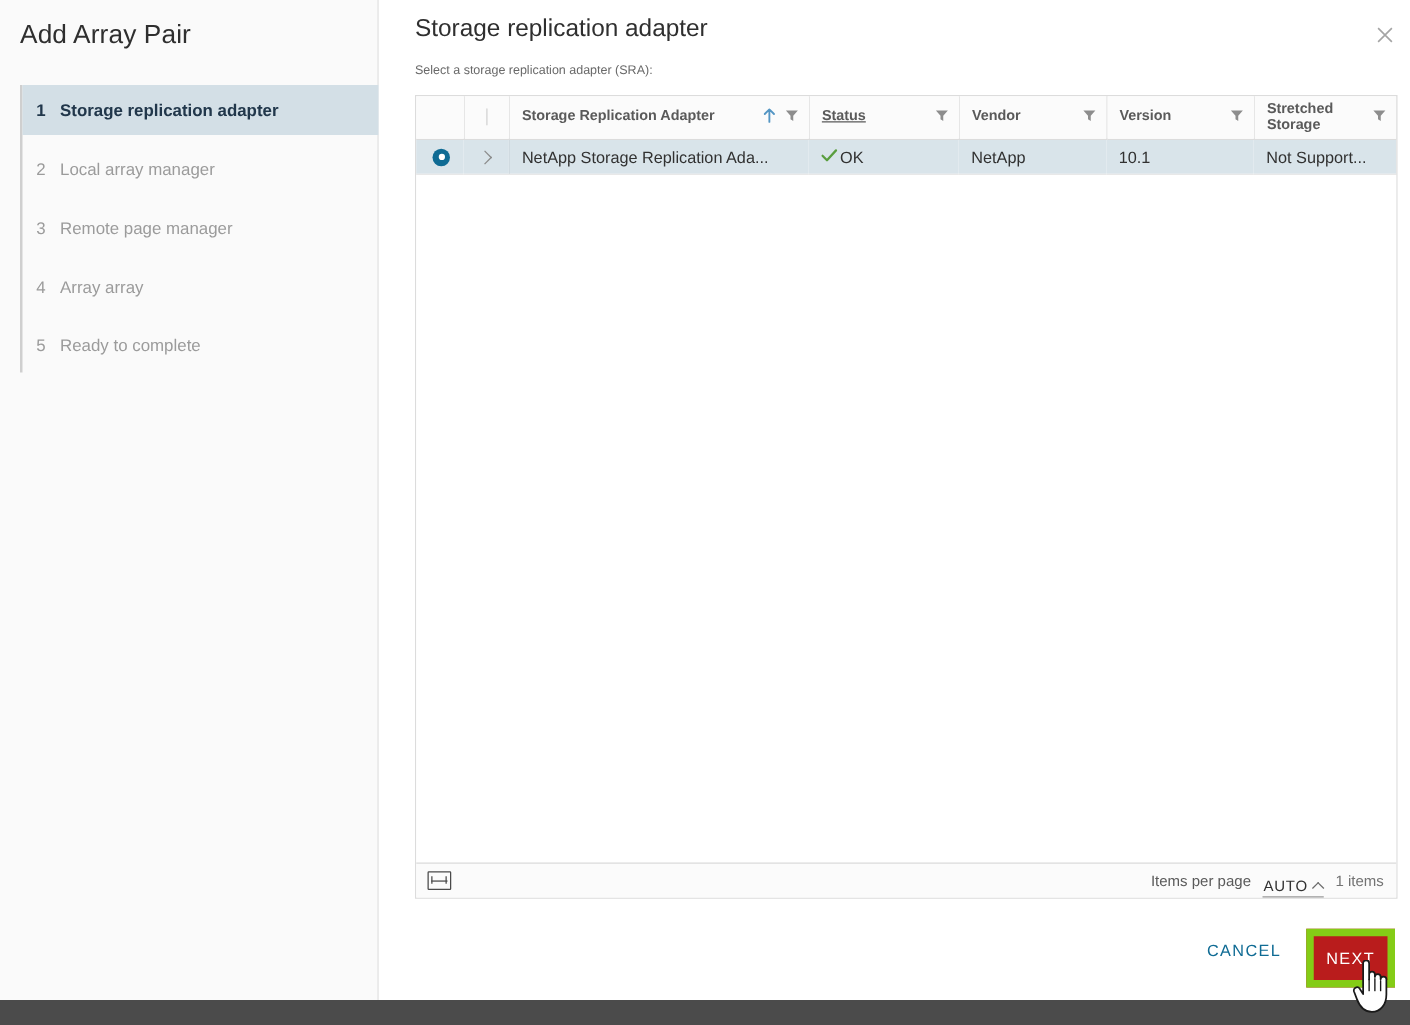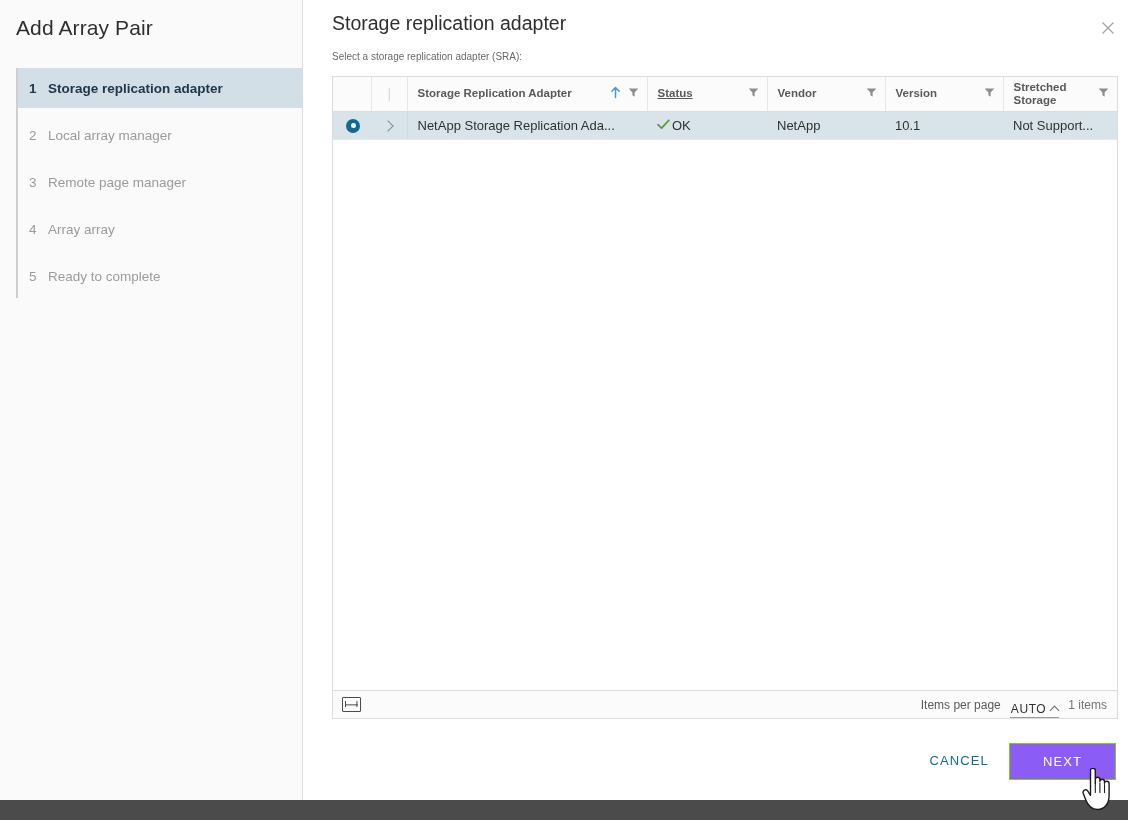--- a/index.html
+++ b/index.html
@@ -313,27 +313,27 @@
     border: none;
     color: #0f6b94;
     font-family: "Liberation Sans", sans-serif;
     font-size: 13px;
     letter-spacing: 1.1px;
     padding: 10px 16px;
     cursor: pointer;
     text-transform: uppercase;
   }
   #next-button {
-    background: #8b5cf6;
-    border: 1px solid #84cc16;
+    background: #b91c1c;
+    border: 6px solid #84cc16;
     color: #ffffff;
     font-family: "Liberation Sans", sans-serif;
     font-size: 13px;
     letter-spacing: 1.1px;
-    padding: 10px 33px;
+    padding: 10px 10px;
     cursor: pointer;
     text-transform: uppercase;
   }
 
   
   #bottom-bar {
     position: absolute;
     left: 0; top: 800px;
     width: 1128px;
     height: 20px;

